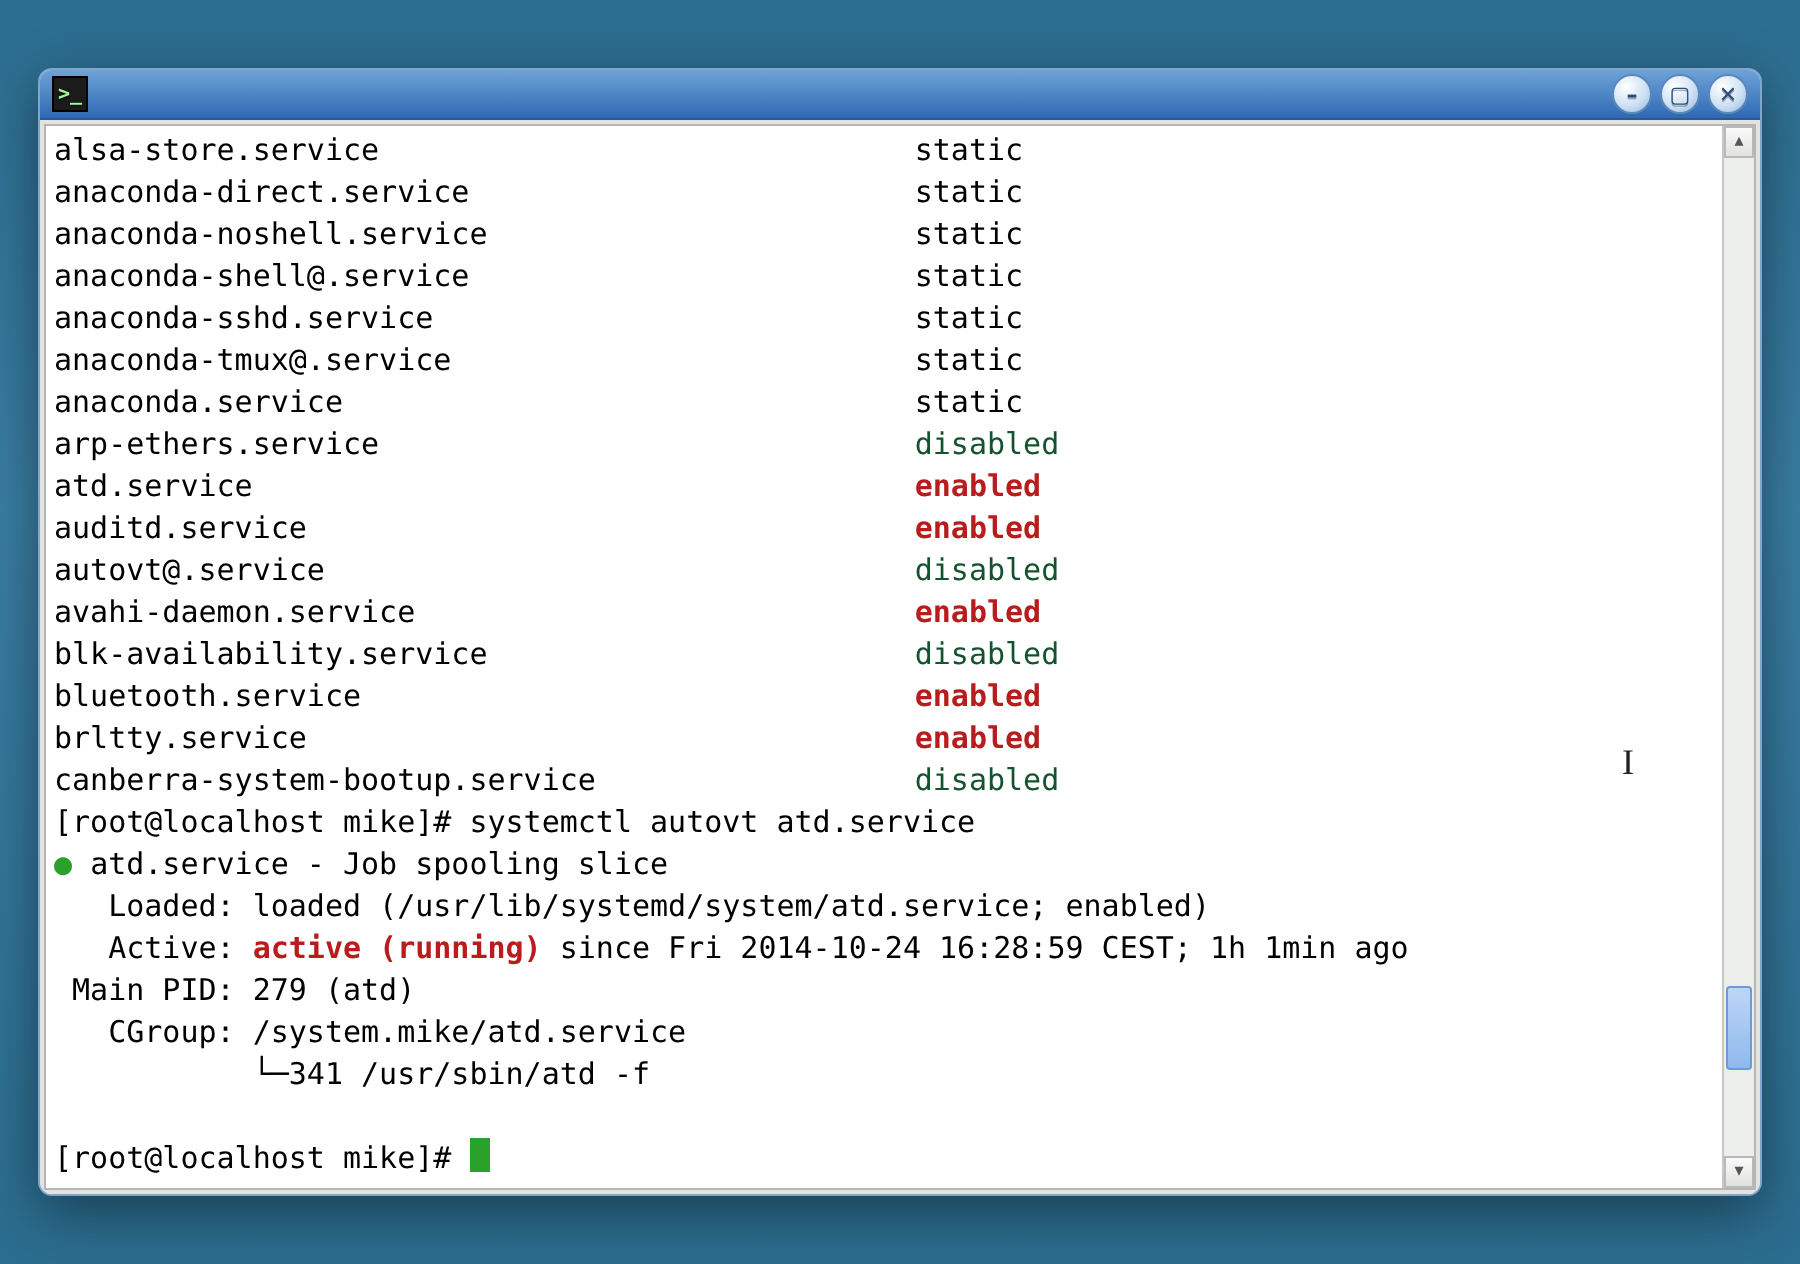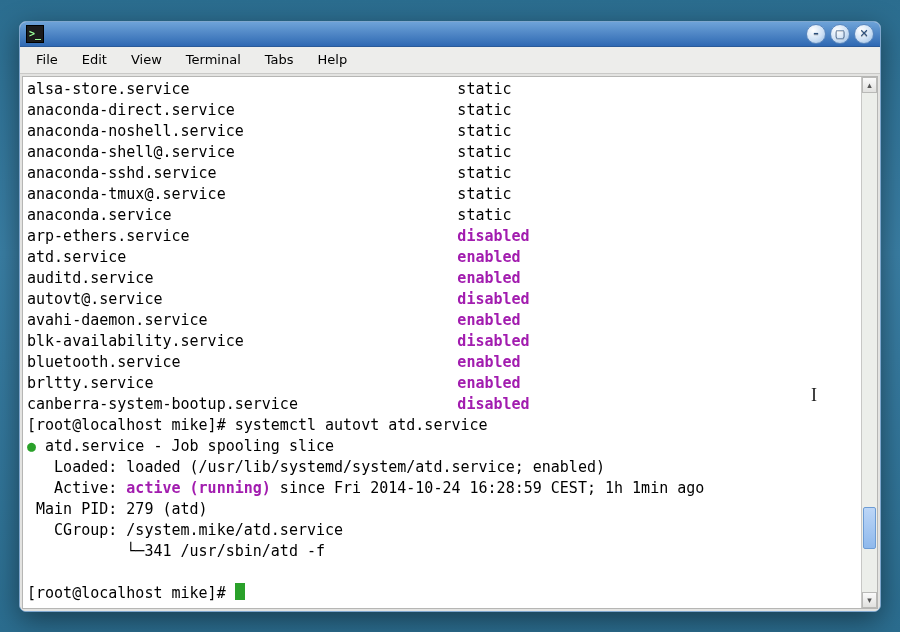--- a/index.html
+++ b/index.html
@@ -81,22 +81,22 @@
   .terminal{
     font-family:"DejaVu Sans Mono","Liberation Mono",monospace;
     font-size:15px;
     line-height:21px;
     white-space:pre;
     color:#000;
     padding:2px 4px 4px 4px;
     overflow:hidden;
   }
   .col-state{display:inline-block;margin-left:33px;}
-  .red{color:#a21caf;font-weight:bold;}
-  .green{color:#a21caf;font-weight:bold;}
+  .red{color:#14532d;font-weight:normal;}
+  .green{color:#b91c1c;font-weight:bold;}
   .bullet{color:#2aa12a;}
   .cursor{
     display:inline-block;width:10px;height:17px;
     background:#2aa12a;
     vertical-align:-2px;
   }
   .scrollbar{
     position:absolute;right:0;top:0;bottom:0;width:15px;
     background:#eceeea;
     border-left:1px solid #c7c7c5;
@@ -132,28 +132,20 @@
 <div class="window">
 
   <div class="titlebar">
     <span class="app-icon">&gt;_</span>
     <span class="spacer"></span>
     <span class="win-btn">–</span>
     <span class="win-btn">▢</span>
     <span class="win-btn">✕</span>
   </div>
 
-  <div class="menubar" id="menubar">
-      <div class="menu-item">File</div>
-      <div class="menu-item">Edit</div>
-      <div class="menu-item">View</div>
-      <div class="menu-item">Terminal</div>
-      <div class="menu-item">Tabs</div>
-      <div class="menu-item">Help</div>
-    </div>
 
   <div class="term-frame">
     <div class="term-wrap">
       <div class="terminal" id="term"><span>alsa-store.service                          <span class="col-state">static</span></span>
 <span>anaconda-direct.service                     <span class="col-state">static</span></span>
 <span>anaconda-noshell.service                    <span class="col-state">static</span></span>
 <span>anaconda-shell@.service                     <span class="col-state">static</span></span>
 <span>anaconda-sshd.service                       <span class="col-state">static</span></span>
 <span>anaconda-tmux@.service                      <span class="col-state">static</span></span>
 <span>anaconda.service                            <span class="col-state">static</span></span>

